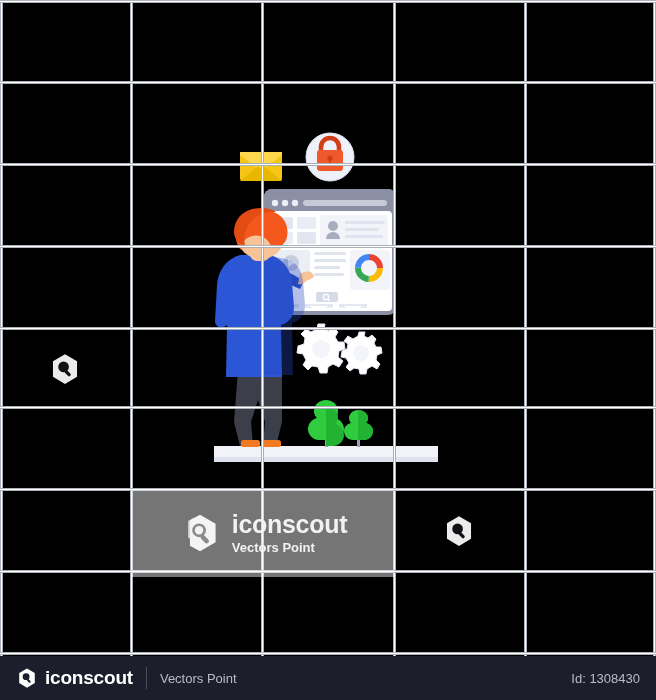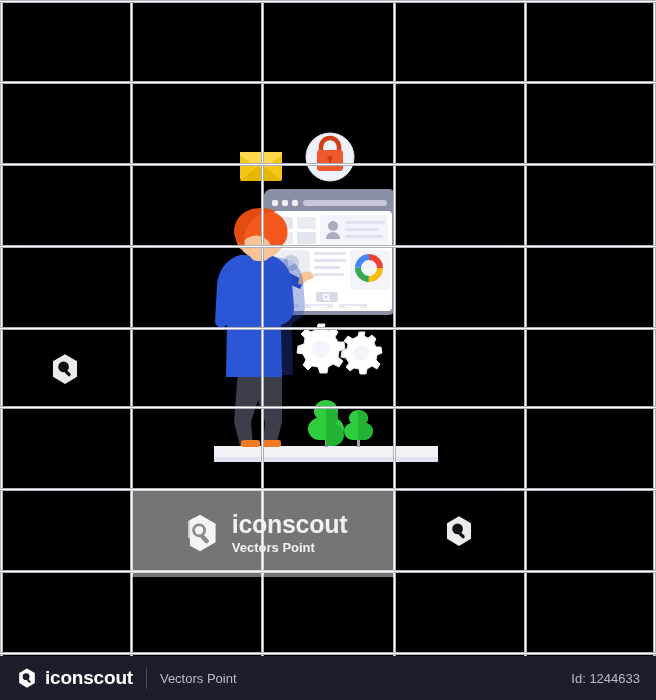--- a/index.html
+++ b/index.html
@@ -243,14 +243,14 @@
   <div class="f-mark">
     <svg viewBox="0 0 48 48" xmlns="http://www.w3.org/2000/svg">
       <path d="M24 3 L41 13 v22 L24 45 L7 35 V13 Z" fill="#ffffff"></path>
       <circle cx="22" cy="21" r="7.5" fill="#1c1f2b"></circle>
       <rect x="26" y="25" width="10" height="4.6" rx="2.3" transform="rotate(45 26 25)" fill="#1c1f2b"></rect>
     </svg>
   </div>
   <span class="f-brand">iconscout</span>
   <span class="f-div"></span>
   <span class="f-sub">Vectors Point</span>
-  <span class="f-id">Id: 1244633</span>
+  <span class="f-id">Id: 1308430</span>
 </div>
 
 </body></html>

